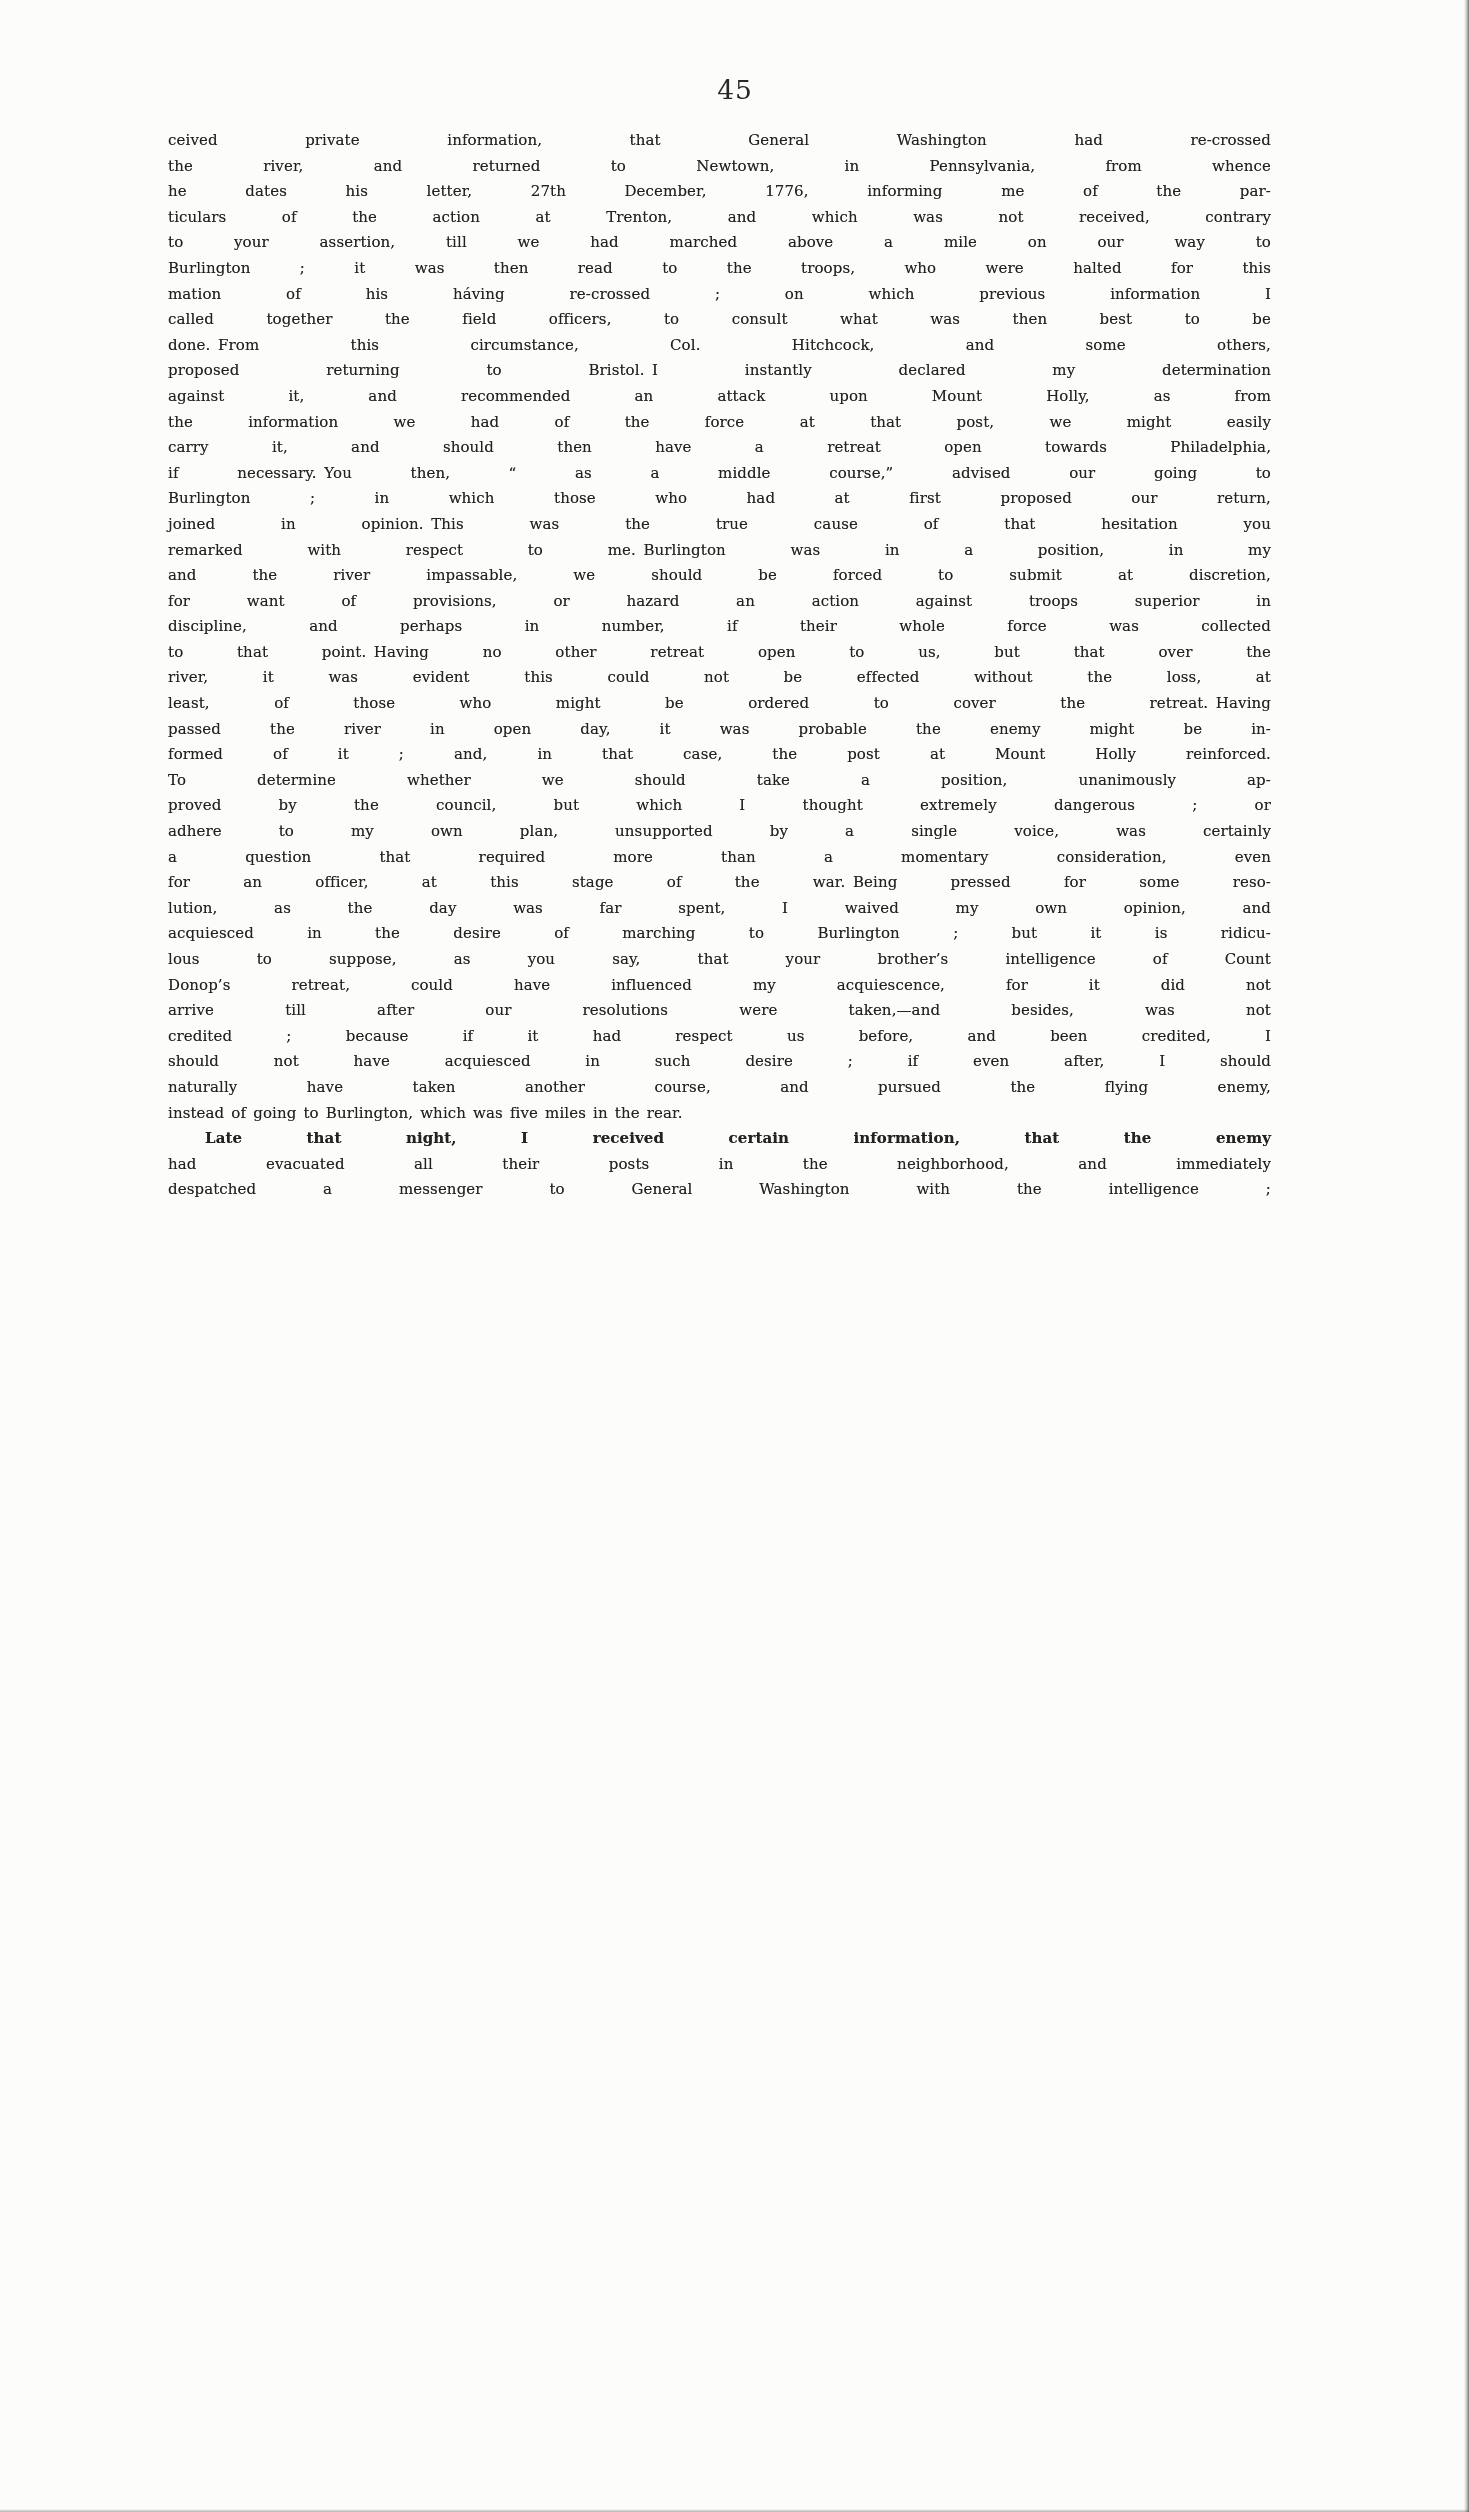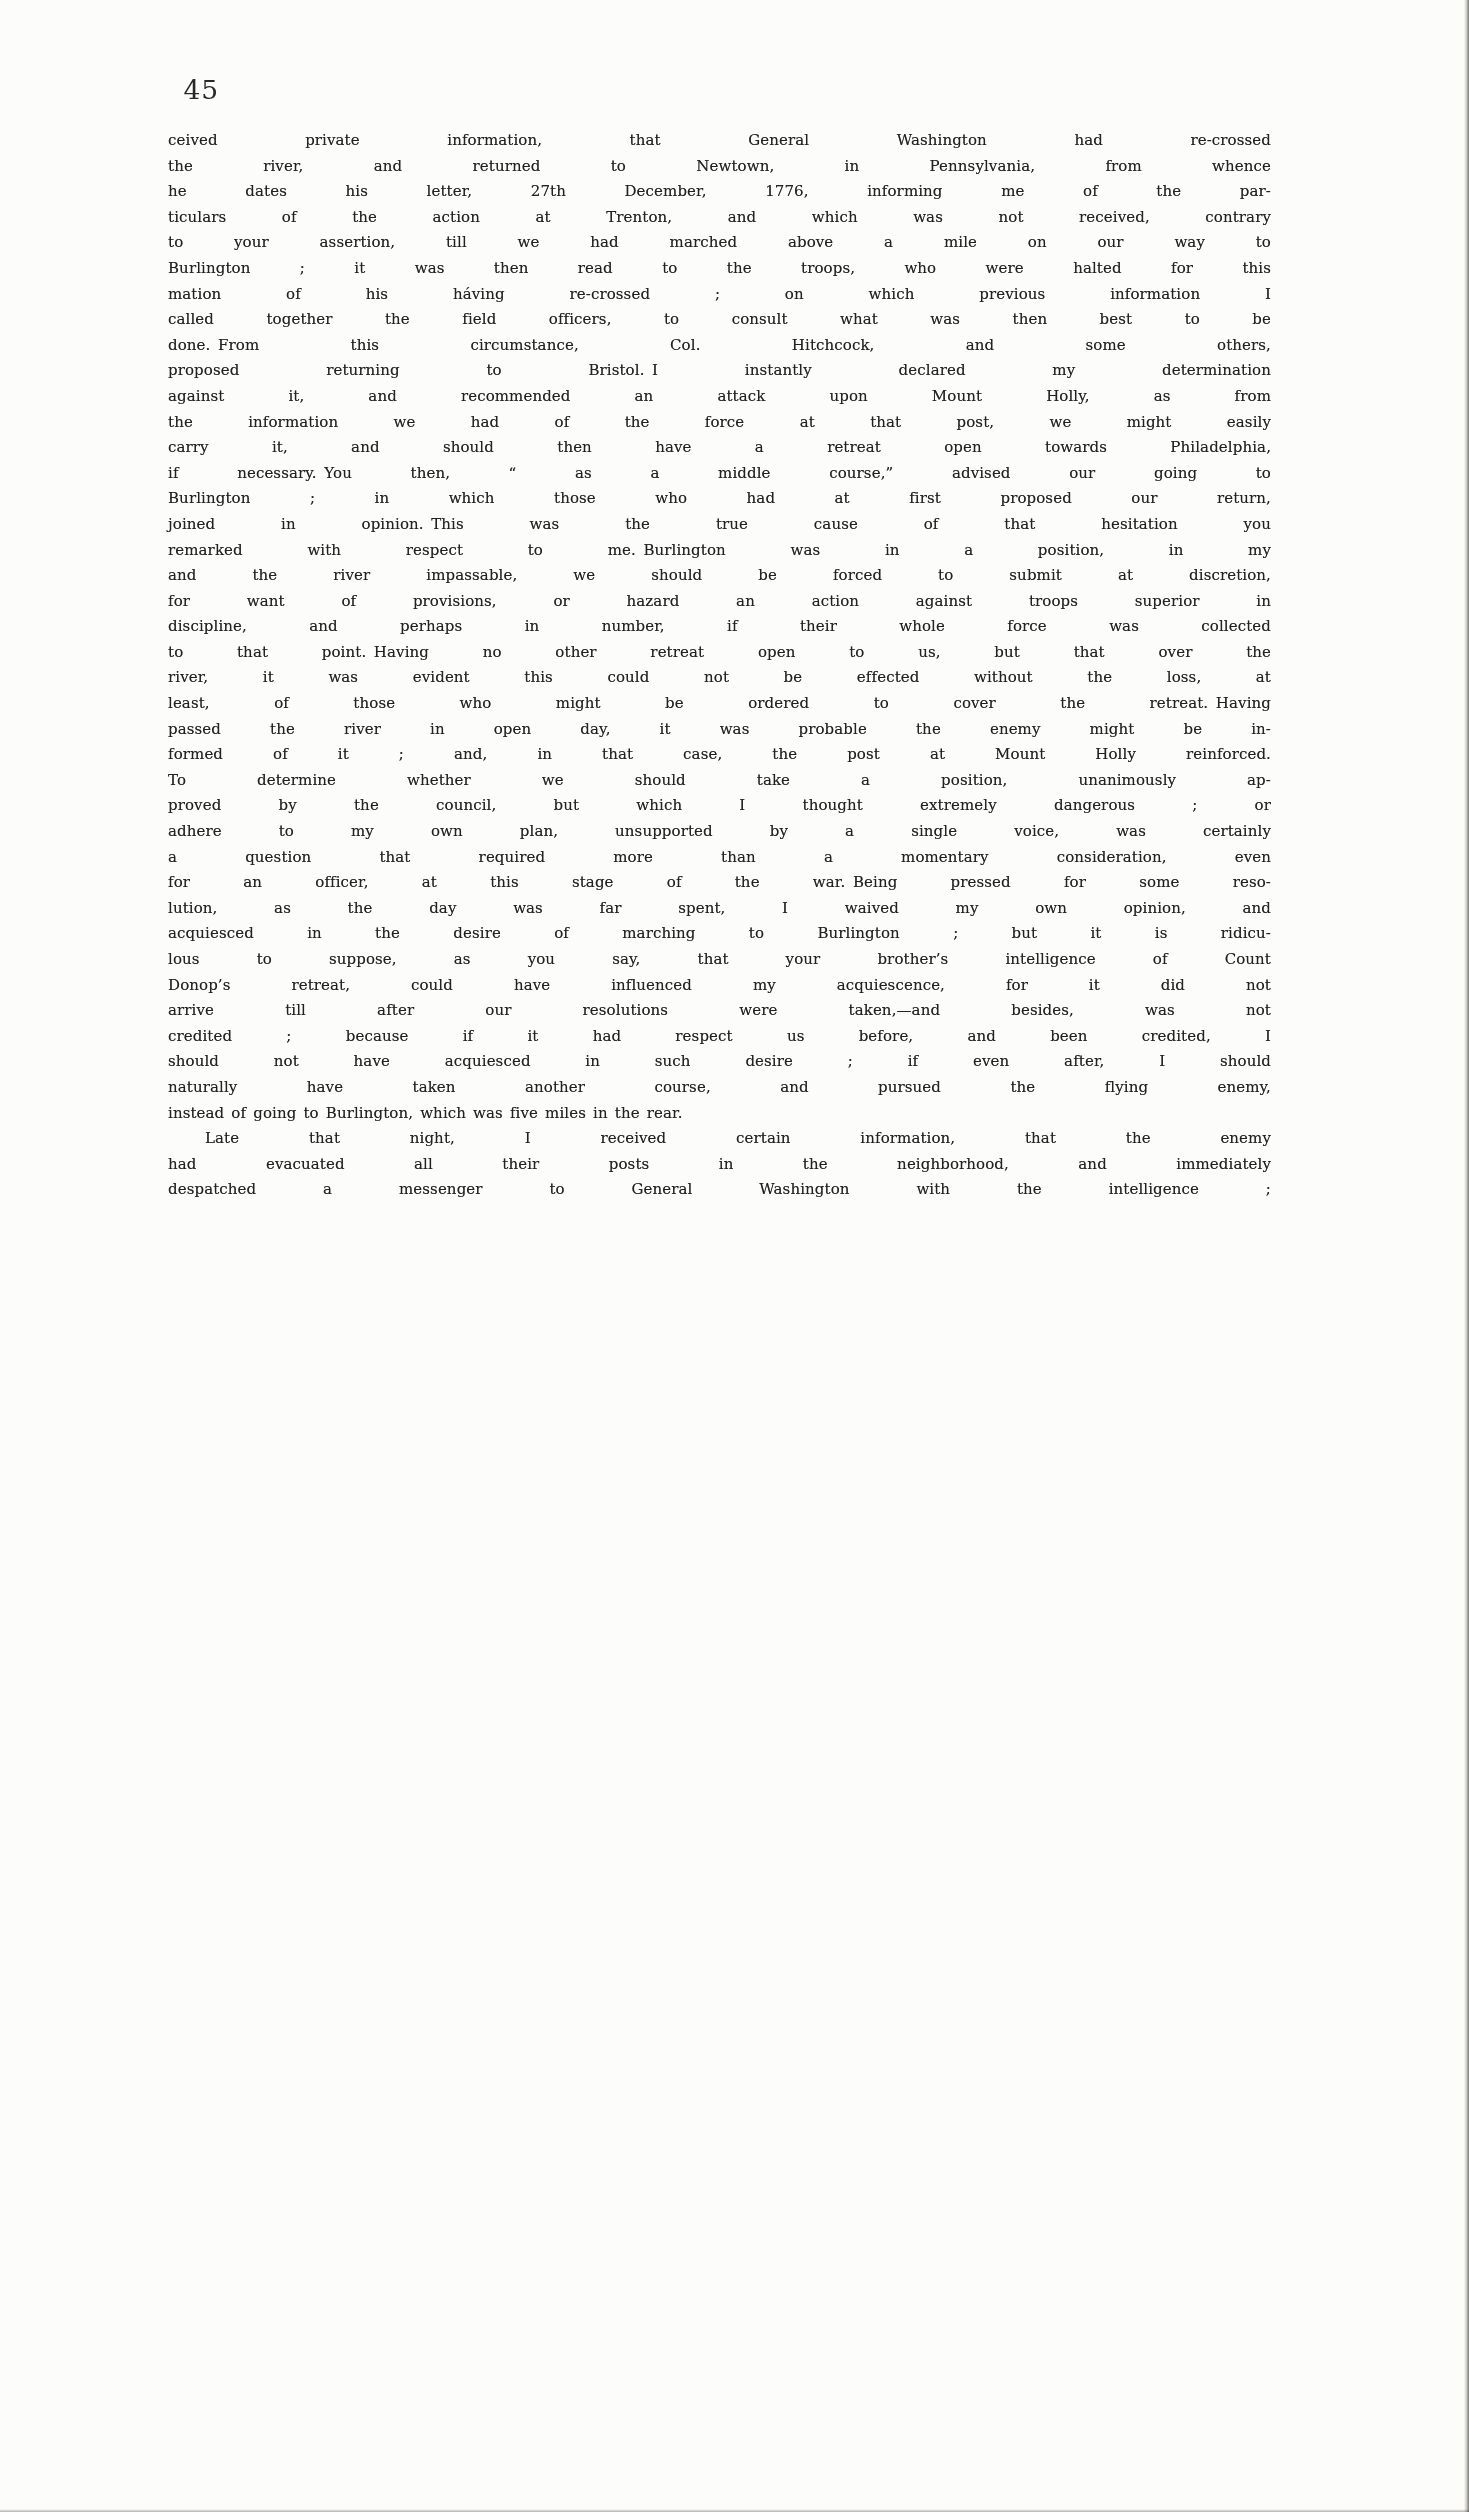--- a/index.html
+++ b/index.html
@@ -13,21 +13,21 @@
     height: 2512px;
     margin: 0 auto;
     background: #fcfcfa;
     overflow: hidden;
     font-family: "DejaVu Serif", "Liberation Serif", serif;
     color: #242220;
   }
   .page-number {
     margin: 74px auto 23px auto;
     width: 1103px;
-    text-align: left;
+    text-align: center;
     font-size: 26.5px;
     letter-spacing: 0.9px;
     color: #2a2825;
   }
   .text-block {
     margin-left: 168px;
     width: 1103px;
     font-size: 15px;
     line-height: 25.6px;
     letter-spacing: 0.1px;
@@ -38,20 +38,21 @@
     text-align: justify;
     text-align-last: justify;
     word-spacing: 2.2px;
     white-space: normal;
   }
   .line.lastline {
     text-align-last: left;
   }
   .line.indent {
     text-indent: 37px;
+    font-weight: bold;
   }
   .italic { }
   .scan-edge-right {
     position: absolute;
     top: 0;
     right: 0;
     width: 6.2px;
     height: 100%;
     background: linear-gradient(to left, rgba(45,42,38,0.8), rgba(45,42,38,0.25) 55%, rgba(45,42,38,0) 100%);
   }

